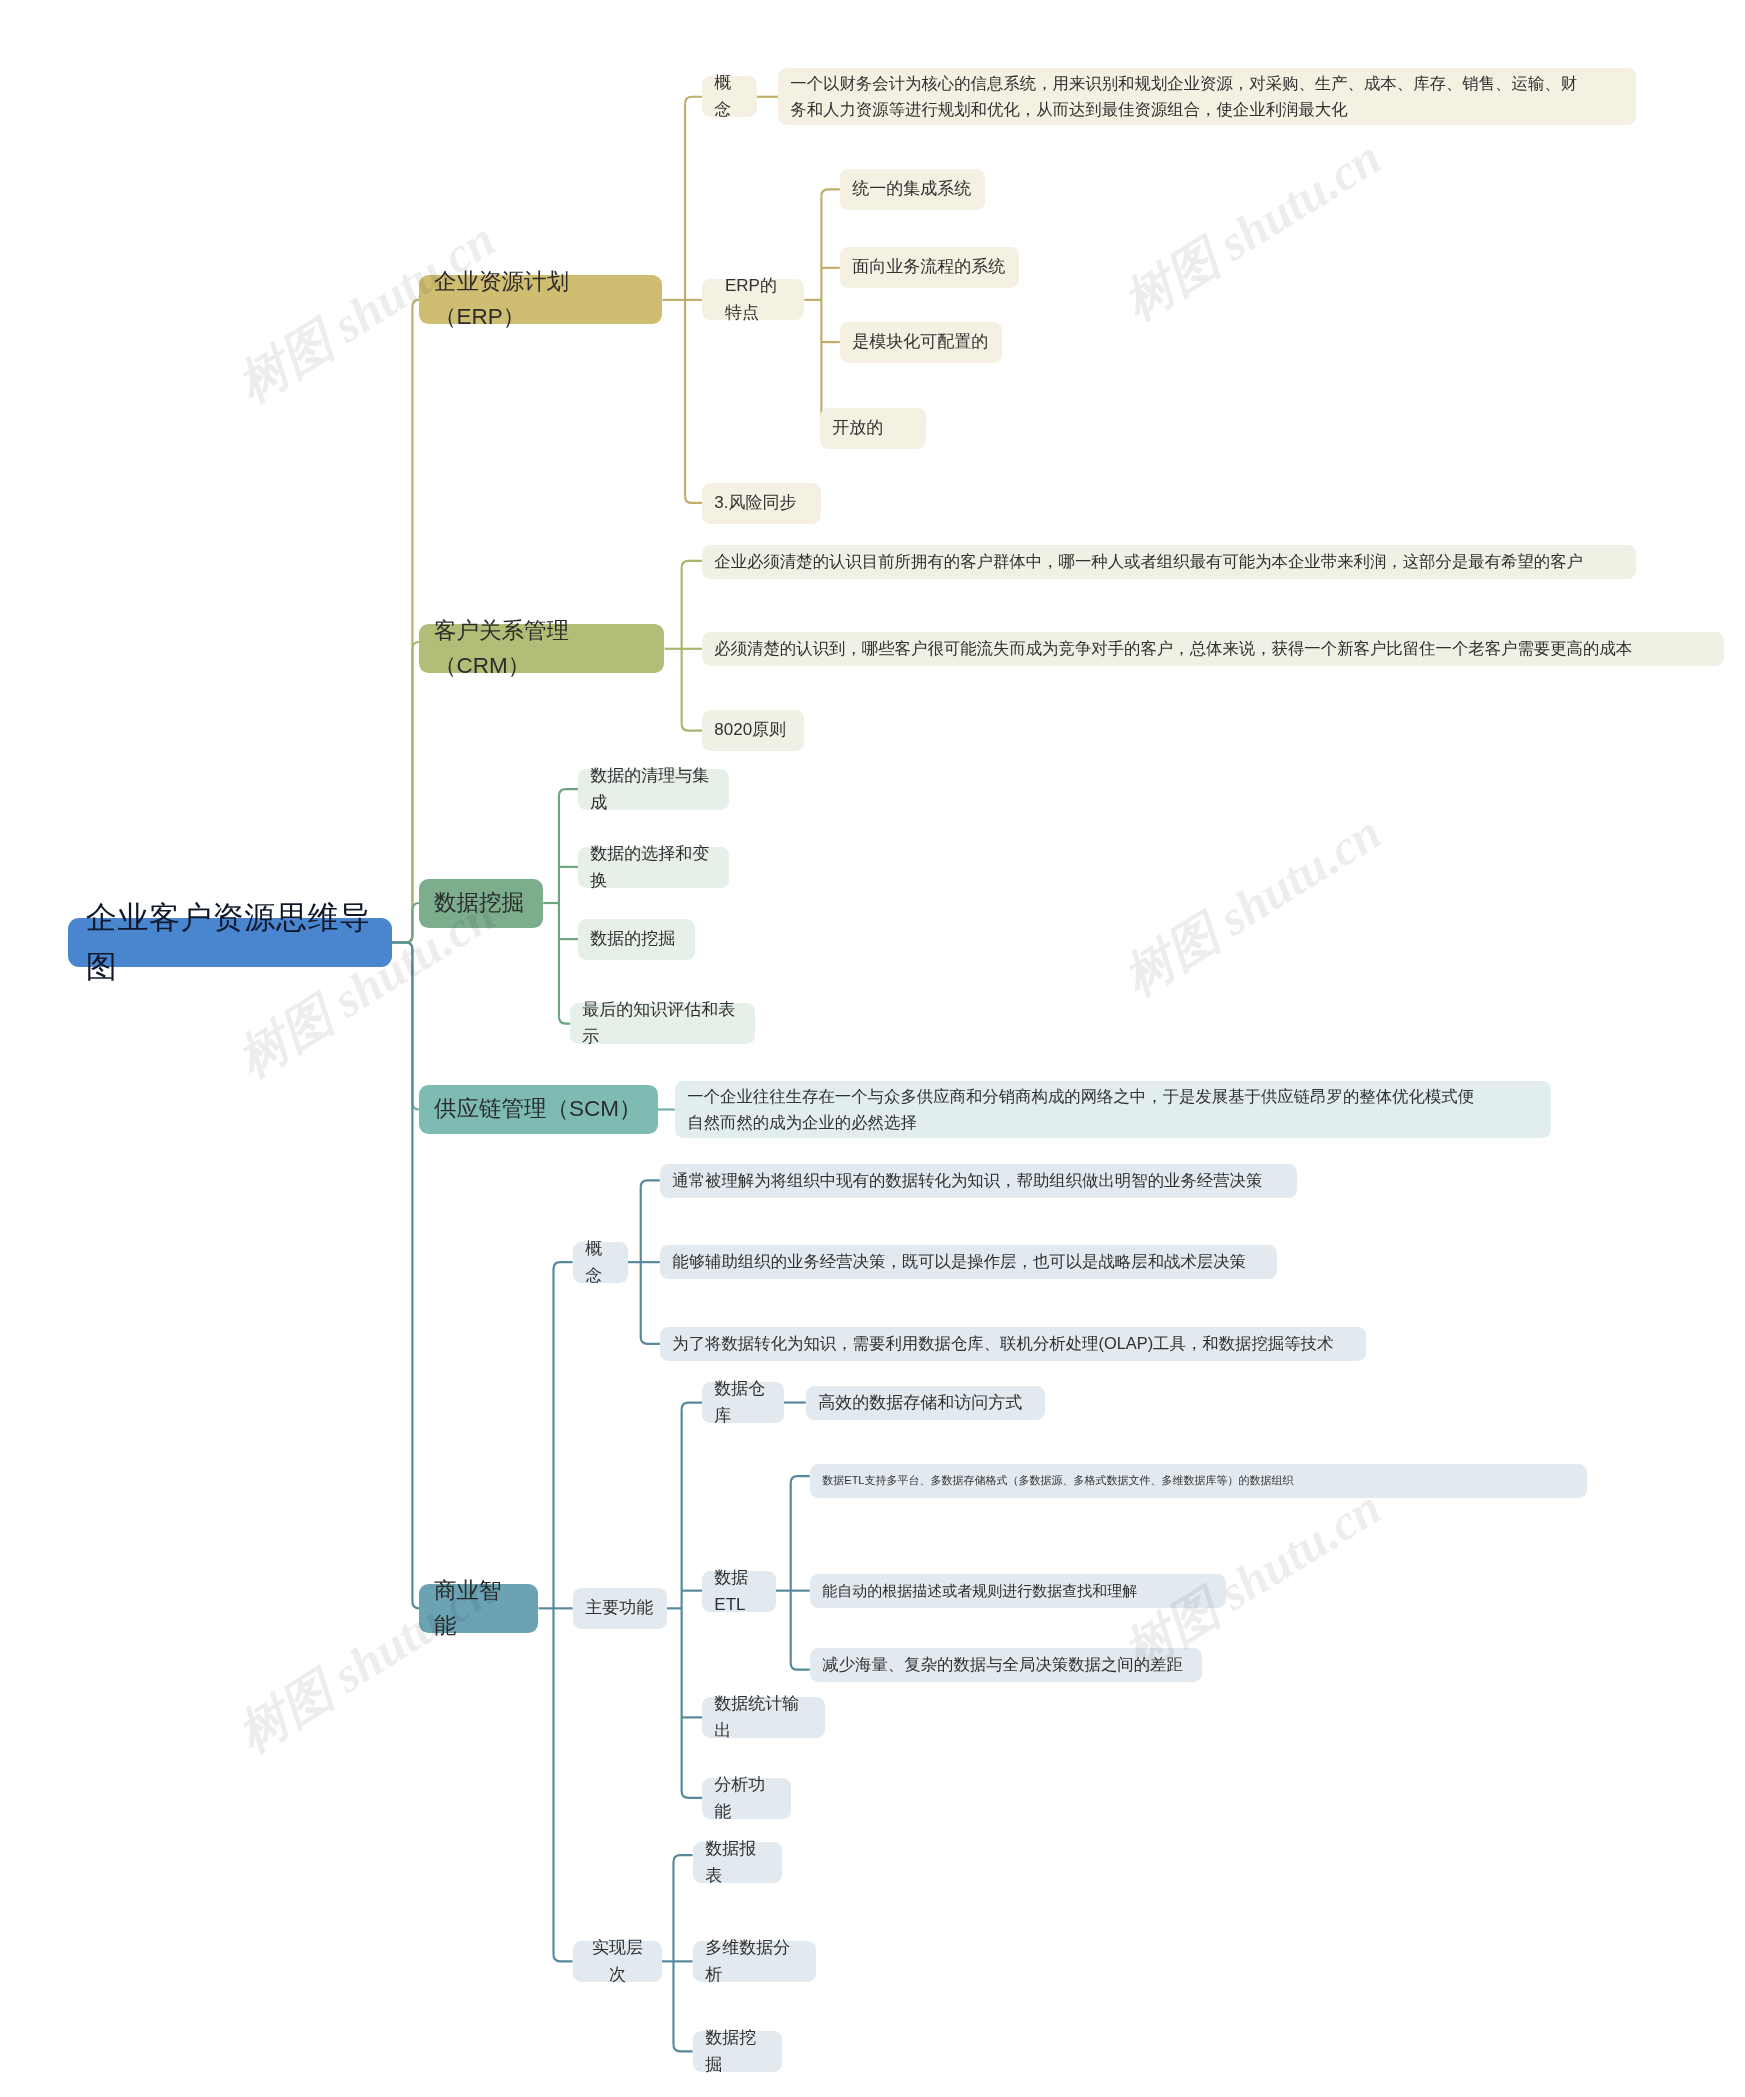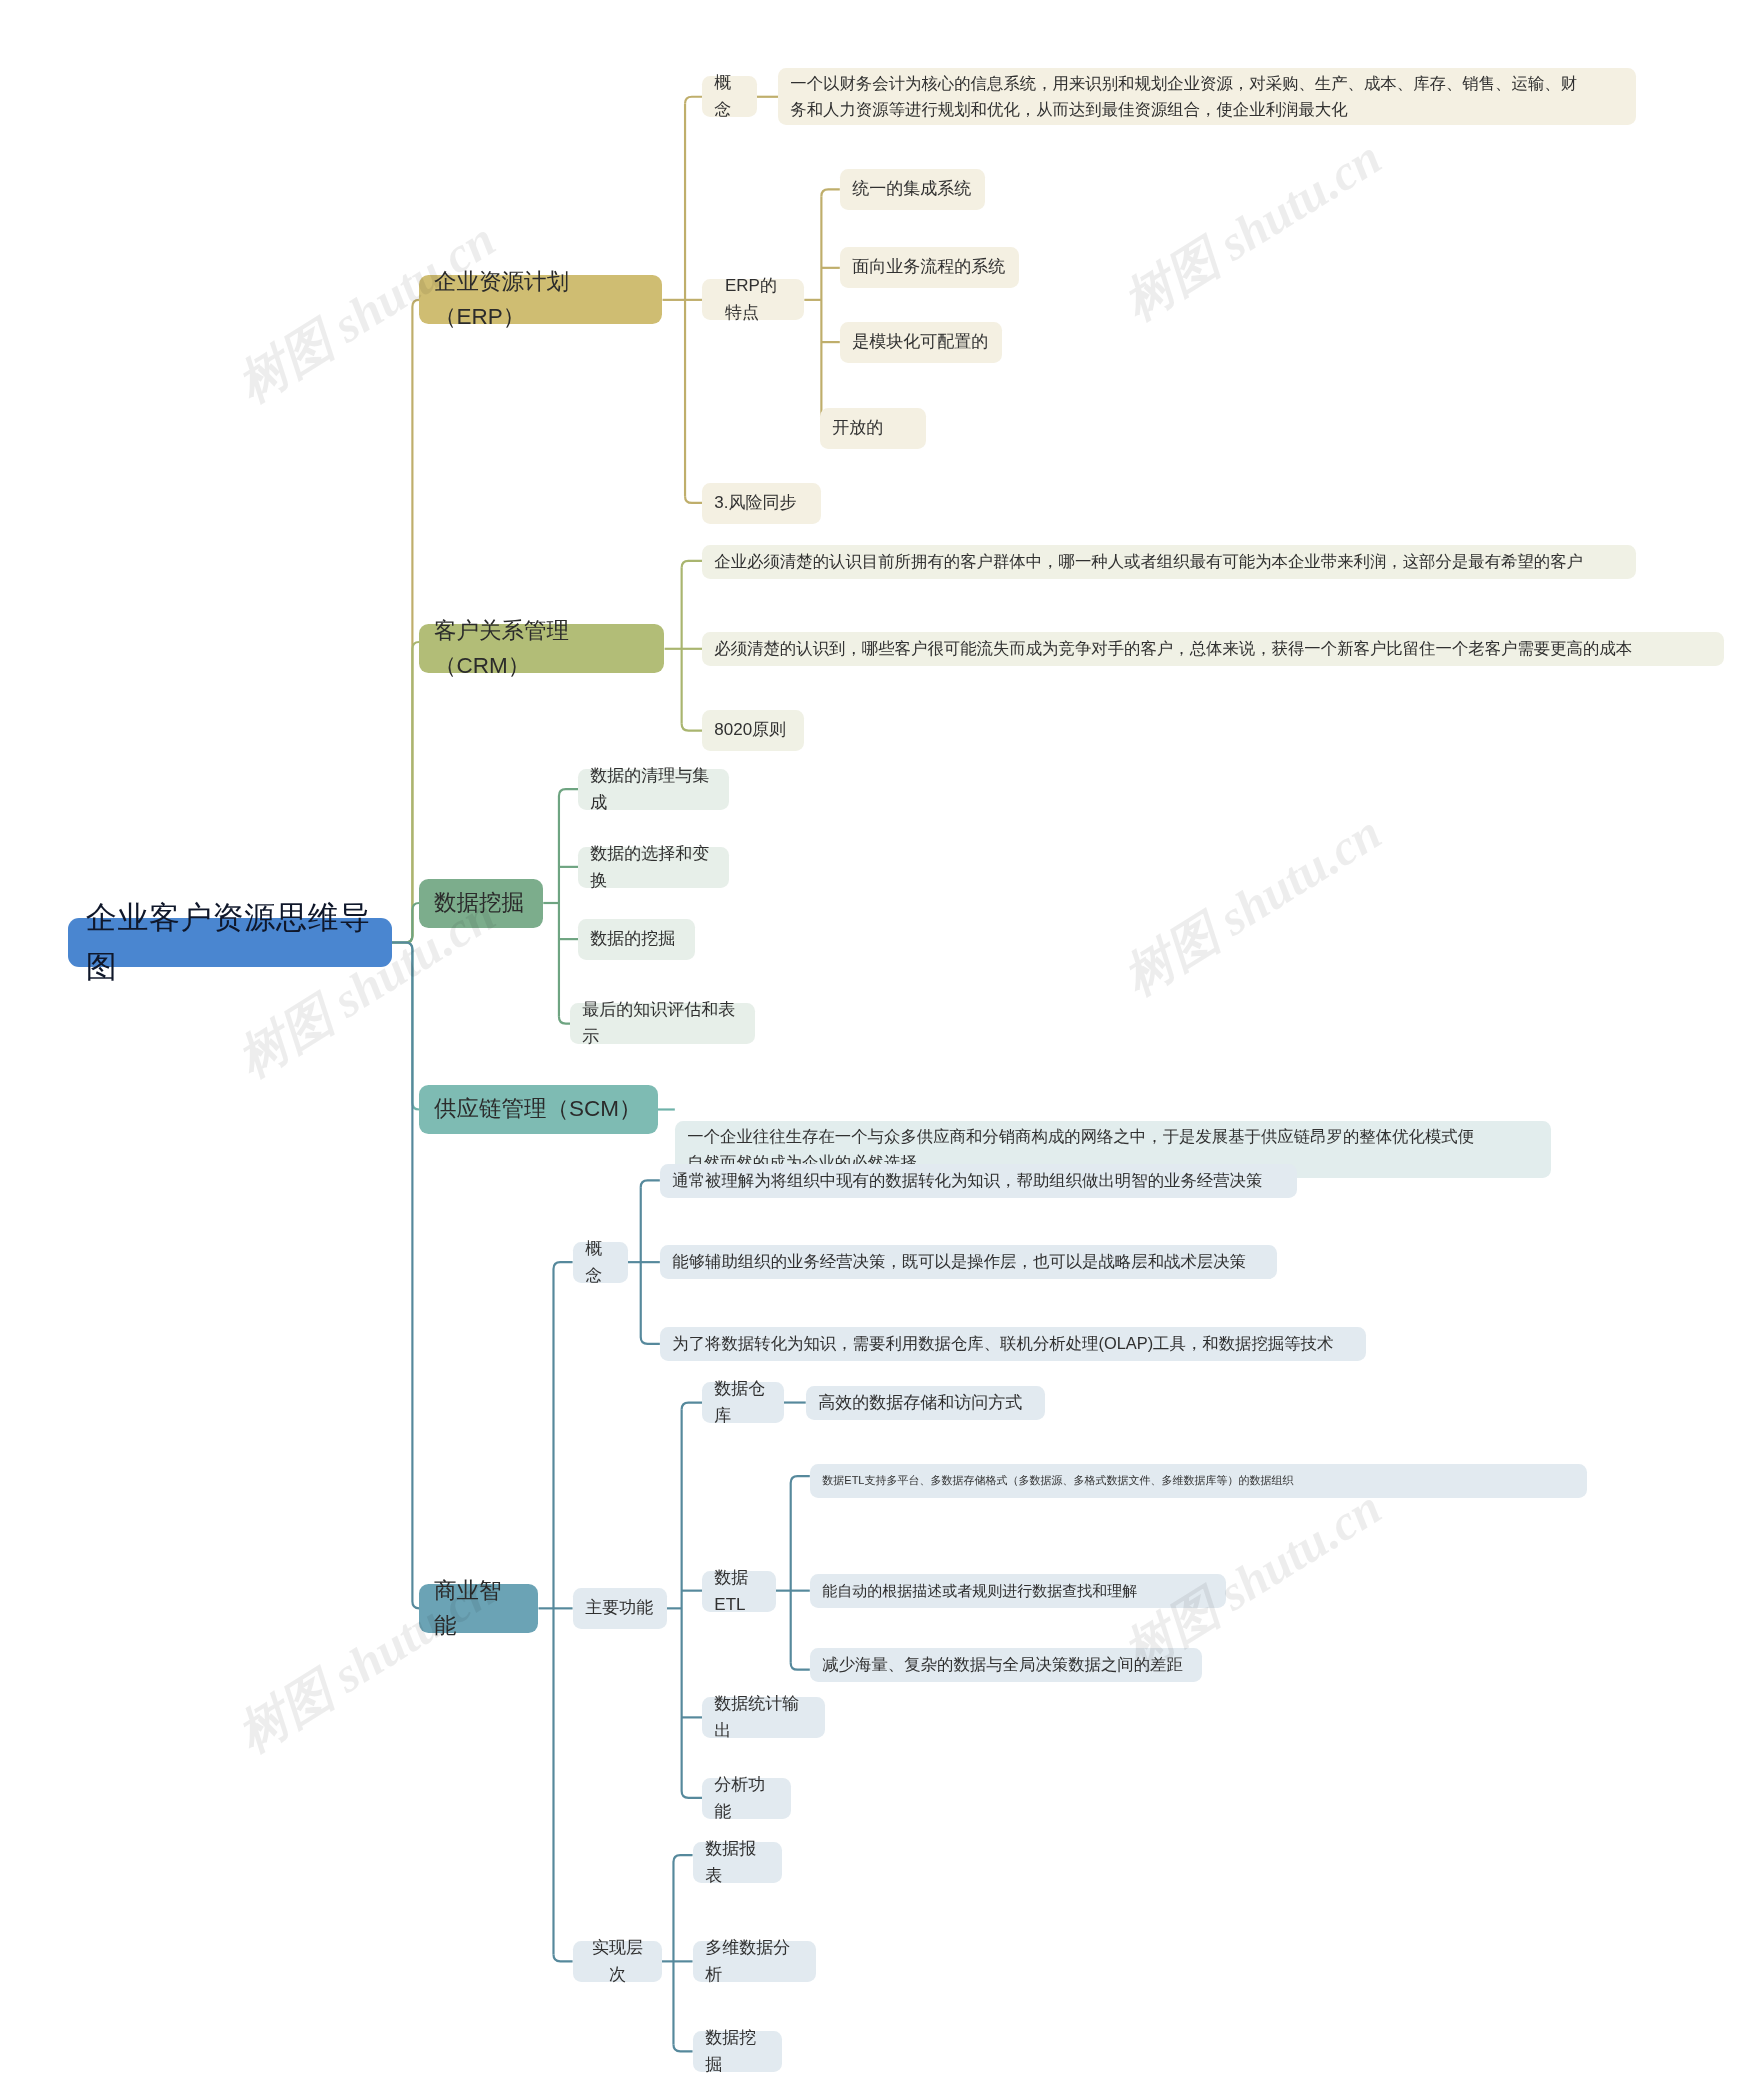--- a/index.html
+++ b/index.html
@@ -34,21 +34,21 @@
   .l1.crm {background:#b2bd77;}
   .l1.dm  {background:#7cad8c;}
   .l1.scm {background:#7ebbb3;}
   .l1.bi  {background:#6ba3b5;}
 
   
   .lf{font-size:17px;border-radius:8.2px;padding:0 12.3px;color:#303030;}
   .lf.warm   {background:#f4f0e2;}
   .lf.olive  {background:#f0f1e5;}
   .lf.green  {background:#e7efe9;}
-  .lf.teal   {background:#e2eded;margin-top:40px;}
+  .lf.teal   {background:#e2eded;}
   .lf.blue   {background:#e2eaf0;}
 
   .lf.multiline{align-items:center;padding:9.5px 12.3px;}
 
   
   .wm{
     position:absolute;color:#000;opacity:0.065;
     font-family:"Liberation Serif","DejaVu Serif",serif;
     font-size:50px;font-style:italic;white-space:nowrap;
     transform:rotate(-32deg);transform-origin:left top;

